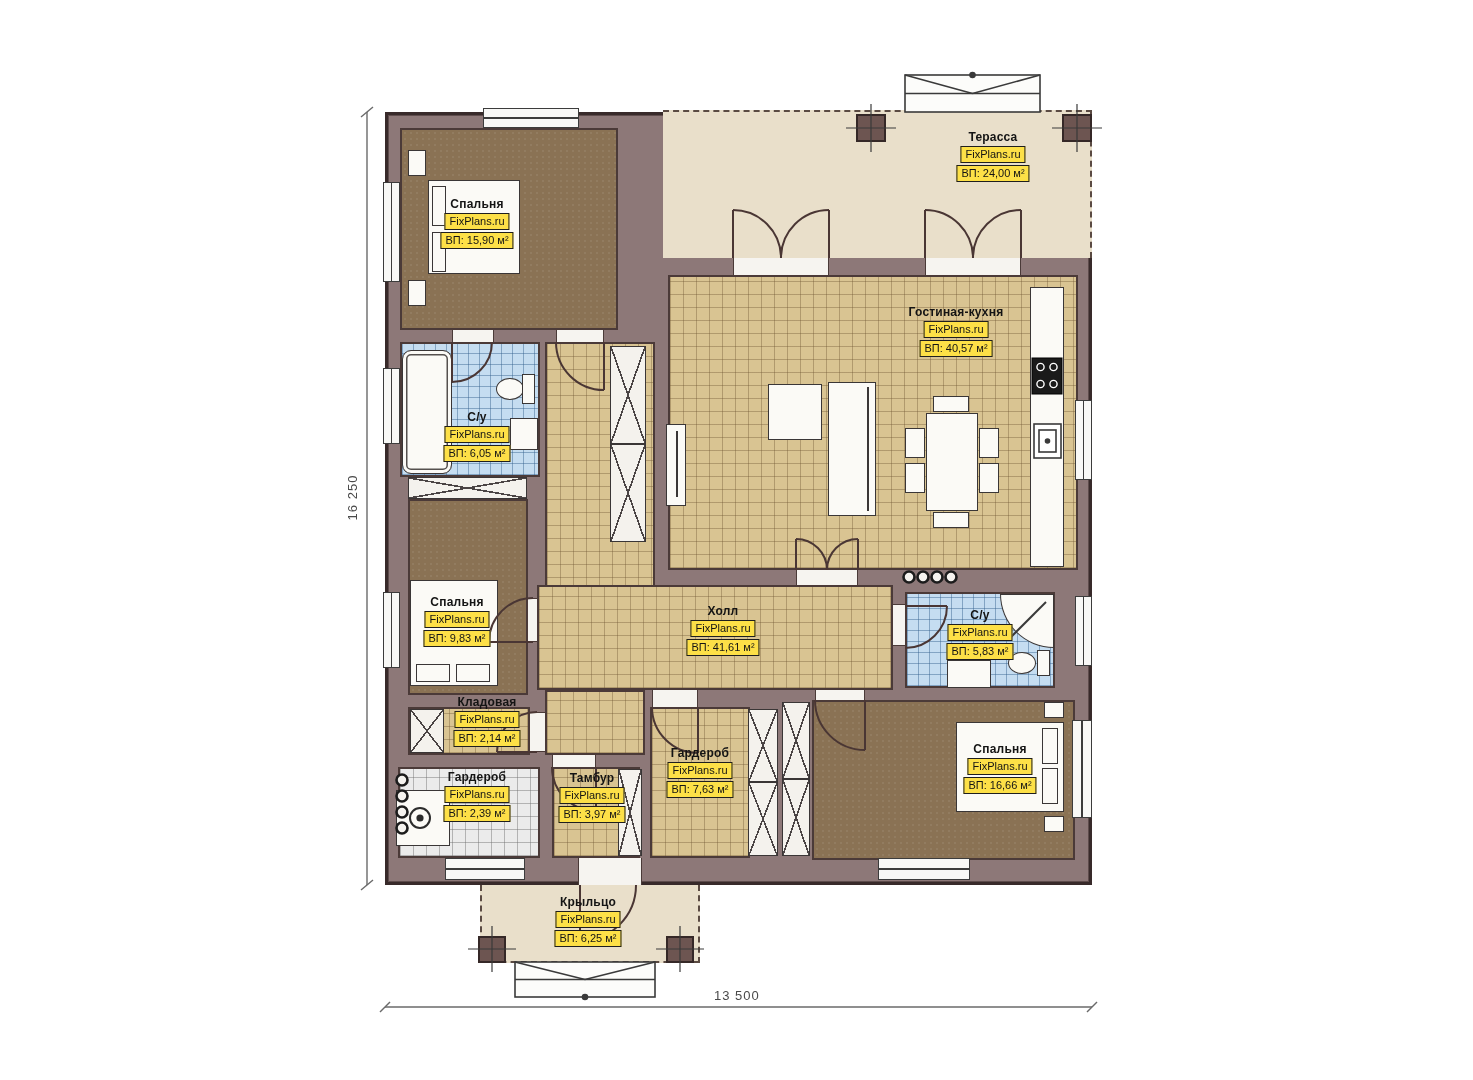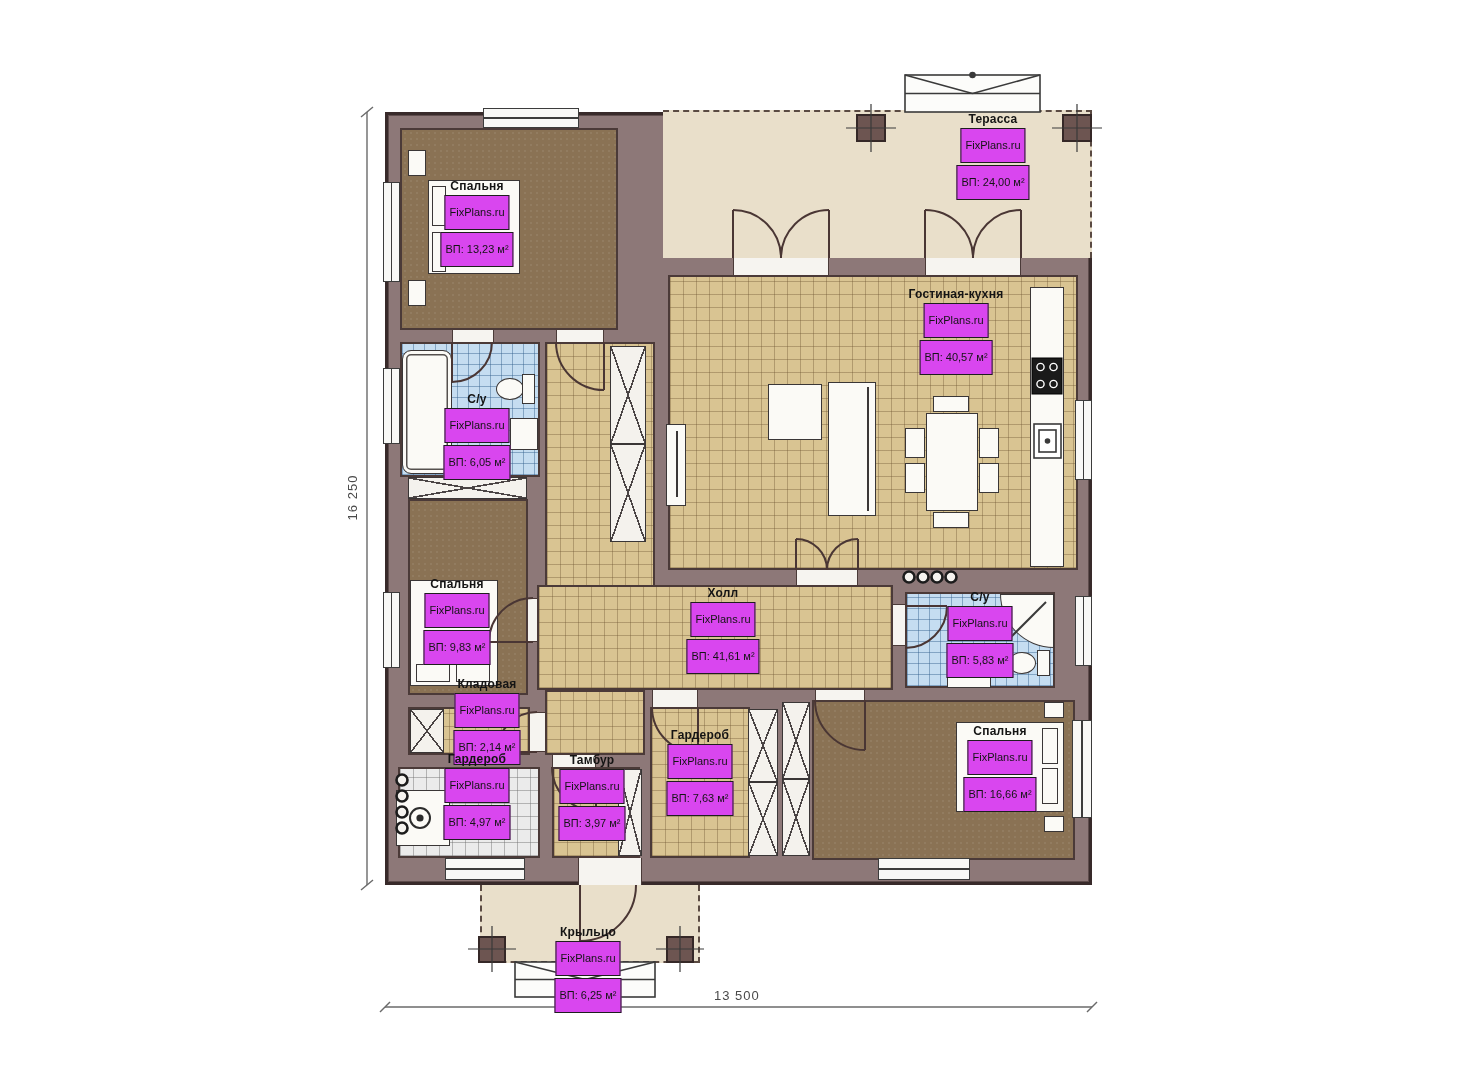--- a/index.html
+++ b/index.html
@@ -33,22 +33,22 @@
      linear-gradient(to bottom,transparent calc(50% - .8px),#3c3c3c calc(50% - .8px) calc(50% + .8px),transparent calc(50% + .8px));}
   .win-v{z-index:5;border:1.5px solid #3c3c3c;background:#f8f8f6;background-image:
      linear-gradient(to right,transparent calc(50% - .8px),#3c3c3c calc(50% - .8px) calc(50% + .8px),transparent calc(50% + .8px));}
   .open-h{z-index:5;background:#f6f4f0;border-left:1.5px solid #4a3a38;border-right:1.5px solid #4a3a38;}
   .open-v{z-index:5;background:#f6f4f0;border-top:1.5px solid #4a3a38;border-bottom:1.5px solid #4a3a38;}
   .inner-line-v{background:#3a3636;z-index:5;}
   svg.overlay{position:absolute;left:0;top:0;z-index:8;pointer-events:none;}
   .rlabel{position:absolute;transform:translate(-50%,-50%);display:flex;flex-direction:column;
           align-items:center;gap:2px;z-index:10;}
   .rname{font-size:12px;font-weight:bold;color:#141414;white-space:nowrap;letter-spacing:.2px;}
-  .rbox{font-size:11px;color:#141414;background:#d946ef;border:1.8px solid #1e1e1e;
-        padding:9px 4px;line-height:15px;white-space:nowrap;}
+  .rbox{font-size:11px;color:#141414;background:#fde047;border:1.8px solid #1e1e1e;
+        padding:0 4px;line-height:15px;white-space:nowrap;}
   .dim{position:absolute;font-size:13px;color:#4a4a4a;z-index:10;letter-spacing:1px;}
 </style>
 </head>
 <body>
 
 <div class="plan">
 
   <div class="abs walls" style="left:385px;top:112px;width:707px;height:773px;"></div>
 
   <div class="abs terrace dashed-t" style="left:663px;top:110px;width:429px;height:148px;"></div>
@@ -242,21 +242,21 @@
       <line x1="361" y1="890" x2="373" y2="880"></line>
       <line x1="385" y1="1007" x2="1092" y2="1007"></line>
       <line x1="380" y1="1012" x2="390" y2="1002"></line>
       <line x1="1087" y1="1012" x2="1097" y2="1002"></line>
     </g>
   </svg>
 
   <div class="rlabel" style="left:477px;top:223px;">
     <div class="rname">Спальня</div>
     <div class="rbox">FixPlans.ru</div>
-    <div class="rbox">ВП: 13,23 м²</div>
+    <div class="rbox">ВП: 15,90 м²</div>
   </div>
   <div class="rlabel" style="left:993px;top:156px;align-items:center;">
     <div class="rname">Терасса</div>
     <div class="rbox">FixPlans.ru</div>
     <div class="rbox">ВП: 24,00 м²</div>
   </div>
   <div class="rlabel" style="left:956px;top:331px;">
     <div class="rname">Гостиная-кухня</div>
     <div class="rbox">FixPlans.ru</div>
     <div class="rbox">ВП: 40,57 м²</div>
@@ -282,38 +282,38 @@
     <div class="rbox">ВП: 5,83 м²</div>
   </div>
   <div class="rlabel" style="left:463px;top:721px;margin-left:24px;">
     <div class="rname">Кладовая</div>
     <div class="rbox">FixPlans.ru</div>
     <div class="rbox">ВП: 2,14 м²</div>
   </div>
   <div class="rlabel" style="left:477px;top:796px;">
     <div class="rname">Гардероб</div>
     <div class="rbox">FixPlans.ru</div>
-    <div class="rbox">ВП: 4,97 м²</div>
+    <div class="rbox">ВП: 2,39 м²</div>
   </div>
   <div class="rlabel" style="left:592px;top:797px;">
     <div class="rname">Тамбур</div>
     <div class="rbox">FixPlans.ru</div>
     <div class="rbox">ВП: 3,97 м²</div>
   </div>
   <div class="rlabel" style="left:700px;top:772px;">
     <div class="rname">Гардероб</div>
     <div class="rbox">FixPlans.ru</div>
     <div class="rbox">ВП: 7,63 м²</div>
   </div>
   <div class="rlabel" style="left:1000px;top:768px;">
     <div class="rname">Спальня</div>
     <div class="rbox">FixPlans.ru</div>
     <div class="rbox">ВП: 16,66 м²</div>
   </div>
-  <div class="rlabel" style="left:588px;top:921px;margin-top:48px;">
+  <div class="rlabel" style="left:588px;top:921px;">
     <div class="rname">Крыльцо</div>
     <div class="rbox">FixPlans.ru</div>
     <div class="rbox">ВП: 6,25 м²</div>
   </div>
 
   <div class="dim" style="left:330px;top:490px;transform:rotate(-90deg);transform-origin:center;">16 250</div>
   <div class="dim" style="left:714px;top:988px;">13 500</div>
 
 </div>
 

